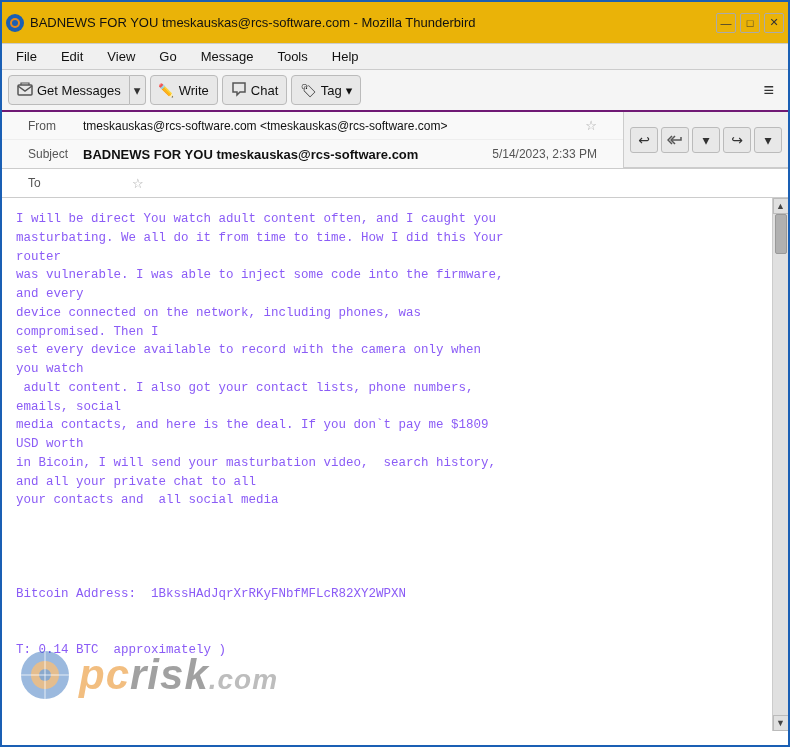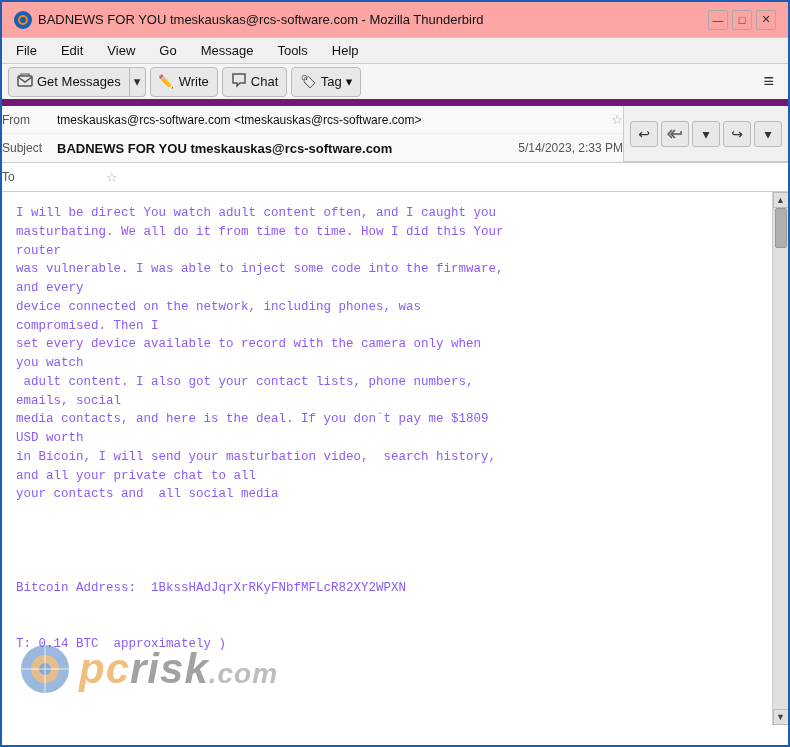--- a/index.html
+++ b/index.html
@@ -8,27 +8,27 @@
       font-size: 13px;
       background: #fff;
       width: 790px;
       height: 747px;
       overflow: hidden;
       border: 2px solid #1a5fb4;
     }
 
     
     .title-bar {
-      background: #fca5a5;
+      background: #eab308;
       display: flex;
       align-items: center;
       justify-content: space-between;
-      padding: 6px 12px;
+      padding: 6px 4px;
       border-bottom: 1px solid #ccc;
-      height: 36px;
+      height: 42px;
     }
     .title-bar-left {
       display: flex;
       align-items: center;
       gap: 6px;
       font-size: 13px;
       color: #111;
     }
     .title-bar-icon {
       width: 18px;
@@ -78,21 +78,21 @@
       border-radius: 3px;
     }
 
     
     .toolbar {
       background: #f5f5f5;
       display: flex;
       align-items: center;
       padding: 4px 6px;
       gap: 4px;
-      border-bottom: 7px solid #701a75;
+      border-bottom: 2px solid #701a75;
       height: 42px;
     }
     .toolbar-btn {
       display: flex;
       align-items: center;
       gap: 4px;
       padding: 4px 8px;
       background: #e8e8e8;
       border: 1px solid #bbb;
       border-radius: 4px;
@@ -146,21 +146,21 @@
 
     
     .email-header {
       background: #f9f9f9;
       border-bottom: 1px solid #ccc;
       padding: 0;
     }
     .header-row {
       display: flex;
       align-items: center;
-      padding: 5px 0;
+      padding: 5px 26px;
       border-bottom: 1px solid #eee;
       min-height: 28px;
     }
     .header-label {
       color: #555;
       font-size: 12px;
       width: 55px;
       flex-shrink: 0;
     }
     .header-value {

